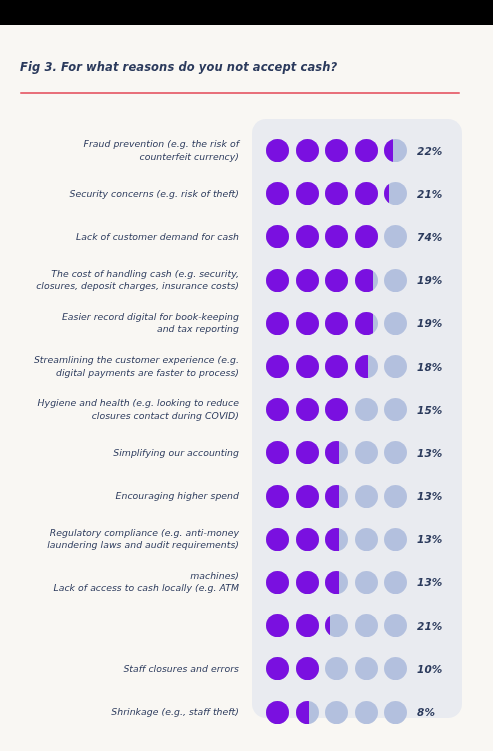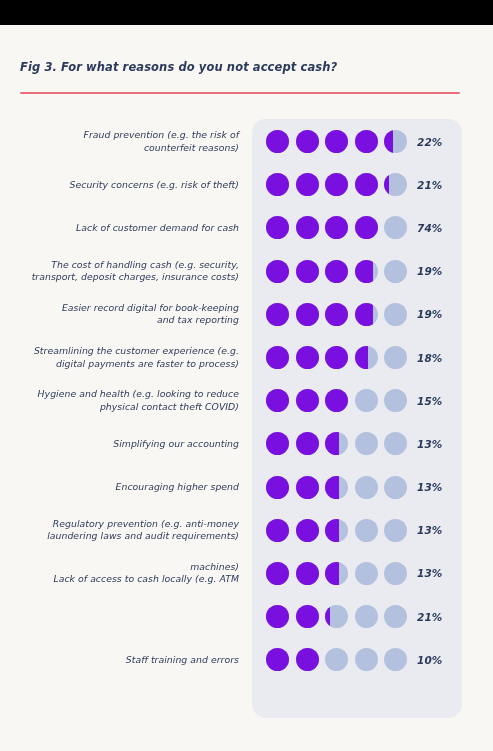--- a/index.html
+++ b/index.html
@@ -56,21 +56,21 @@
     left: 252px;
     top: 94px;
     width: 210px;
     height: 599px;
     background: #e9ebf0;
     border-radius: 14px;
   }
   #rows {
     position: absolute;
     left: 0;
-    top: 95px;
+    top: 104px;
     width: 493px;
   }
   .row {
     position: relative;
     height: 43.2px;
     display: flex;
     align-items: center;
   }
   .row-label {
     position: absolute;
@@ -128,21 +128,21 @@
 
   <div id="fig-title">Fig 3. For what reasons do you not accept cash?</div>
   <div id="fig-divider"></div>
 
   <div id="chart-panel"></div>
 
   <div id="rows">
       <div class="row">
         <div class="row-label">
           <div>Fraud prevention (e.g. the risk of</div>
-          <div>counterfeit reasons)</div>
+          <div>counterfeit currency)</div>
         </div>
         <div class="dots">
           <div class="dot" style="background: rgb(179, 192, 222);">
             <div class="fill" style="width: 100%; background: rgb(122, 16, 224);"></div>
           </div>
           <div class="dot" style="background: rgb(179, 192, 222);">
             <div class="fill" style="width: 100%; background: rgb(122, 16, 224);"></div>
           </div>
           <div class="dot" style="background: rgb(179, 192, 222);">
             <div class="fill" style="width: 100%; background: rgb(122, 16, 224);"></div>
@@ -196,21 +196,21 @@
           <div class="dot" style="background: rgb(179, 192, 222);">
             <div class="fill" style="width: 100%; background: rgb(122, 16, 224);"></div>
           </div>
           <div class="dot" style="background: rgb(179, 192, 222);"></div>
         </div>
         <div class="row-value">74%</div>
       </div>
       <div class="row">
         <div class="row-label">
           <div>The cost of handling cash (e.g. security,</div>
-          <div>transport, deposit charges, insurance costs)</div>
+          <div>closures, deposit charges, insurance costs)</div>
         </div>
         <div class="dots">
           <div class="dot" style="background: rgb(179, 192, 222);">
             <div class="fill" style="width: 100%; background: rgb(122, 16, 224);"></div>
           </div>
           <div class="dot" style="background: rgb(179, 192, 222);">
             <div class="fill" style="width: 100%; background: rgb(122, 16, 224);"></div>
           </div>
           <div class="dot" style="background: rgb(179, 192, 222);">
             <div class="fill" style="width: 100%; background: rgb(122, 16, 224);"></div>
@@ -262,21 +262,21 @@
           <div class="dot" style="background: rgb(179, 192, 222);">
             <div class="fill" style="width: 60%; background: rgb(122, 16, 224);"></div>
           </div>
           <div class="dot" style="background: rgb(179, 192, 222);"></div>
         </div>
         <div class="row-value">18%</div>
       </div>
       <div class="row">
         <div class="row-label">
           <div>Hygiene and health (e.g. looking to reduce</div>
-          <div>physical contact theft COVID)</div>
+          <div>closures contact during COVID)</div>
         </div>
         <div class="dots">
           <div class="dot" style="background: rgb(179, 192, 222);">
             <div class="fill" style="width: 100%; background: rgb(122, 16, 224);"></div>
           </div>
           <div class="dot" style="background: rgb(179, 192, 222);">
             <div class="fill" style="width: 100%; background: rgb(122, 16, 224);"></div>
           </div>
           <div class="dot" style="background: rgb(179, 192, 222);">
             <div class="fill" style="width: 100%; background: rgb(122, 16, 224);"></div>
@@ -319,21 +319,21 @@
           <div class="dot" style="background: rgb(179, 192, 222);">
             <div class="fill" style="width: 60%; background: rgb(122, 16, 224);"></div>
           </div>
           <div class="dot" style="background: rgb(179, 192, 222);"></div>
           <div class="dot" style="background: rgb(179, 192, 222);"></div>
         </div>
         <div class="row-value">13%</div>
       </div>
       <div class="row">
         <div class="row-label">
-          <div>Regulatory prevention (e.g. anti-money</div>
+          <div>Regulatory compliance (e.g. anti-money</div>
           <div>laundering laws and audit requirements)</div>
         </div>
         <div class="dots">
           <div class="dot" style="background: rgb(179, 192, 222);">
             <div class="fill" style="width: 100%; background: rgb(122, 16, 224);"></div>
           </div>
           <div class="dot" style="background: rgb(179, 192, 222);">
             <div class="fill" style="width: 100%; background: rgb(122, 16, 224);"></div>
           </div>
           <div class="dot" style="background: rgb(179, 192, 222);">
@@ -375,30 +375,47 @@
           <div class="dot" style="background: rgb(179, 192, 222);">
             <div class="fill" style="width: 20%; background: rgb(122, 16, 224);"></div>
           </div>
           <div class="dot" style="background: rgb(179, 192, 222);"></div>
           <div class="dot" style="background: rgb(179, 192, 222);"></div>
         </div>
         <div class="row-value">21%</div>
       </div>
       <div class="row">
         <div class="row-label">
-          <div>Staff training and errors</div>
+          <div>Staff closures and errors</div>
         </div>
         <div class="dots">
           <div class="dot" style="background: rgb(179, 192, 222);">
             <div class="fill" style="width: 100%; background: rgb(122, 16, 224);"></div>
           </div>
           <div class="dot" style="background: rgb(179, 192, 222);">
             <div class="fill" style="width: 100%; background: rgb(122, 16, 224);"></div>
           </div>
           <div class="dot" style="background: rgb(179, 192, 222);"></div>
           <div class="dot" style="background: rgb(179, 192, 222);"></div>
           <div class="dot" style="background: rgb(179, 192, 222);"></div>
         </div>
         <div class="row-value">10%</div>
       </div>
+      <div class="row">
+        <div class="row-label">
+          <div>Shrinkage (e.g., staff theft)</div>
+        </div>
+        <div class="dots">
+          <div class="dot" style="background: rgb(179, 192, 222);">
+            <div class="fill" style="width: 100%; background: rgb(122, 16, 224);"></div>
+          </div>
+          <div class="dot" style="background: rgb(179, 192, 222);">
+            <div class="fill" style="width: 60%; background: rgb(122, 16, 224);"></div>
+          </div>
+          <div class="dot" style="background: rgb(179, 192, 222);"></div>
+          <div class="dot" style="background: rgb(179, 192, 222);"></div>
+          <div class="dot" style="background: rgb(179, 192, 222);"></div>
+        </div>
+        <div class="row-value">8%</div>
+      </div>
     </div>
 
 </div>
 
 </body></html>

